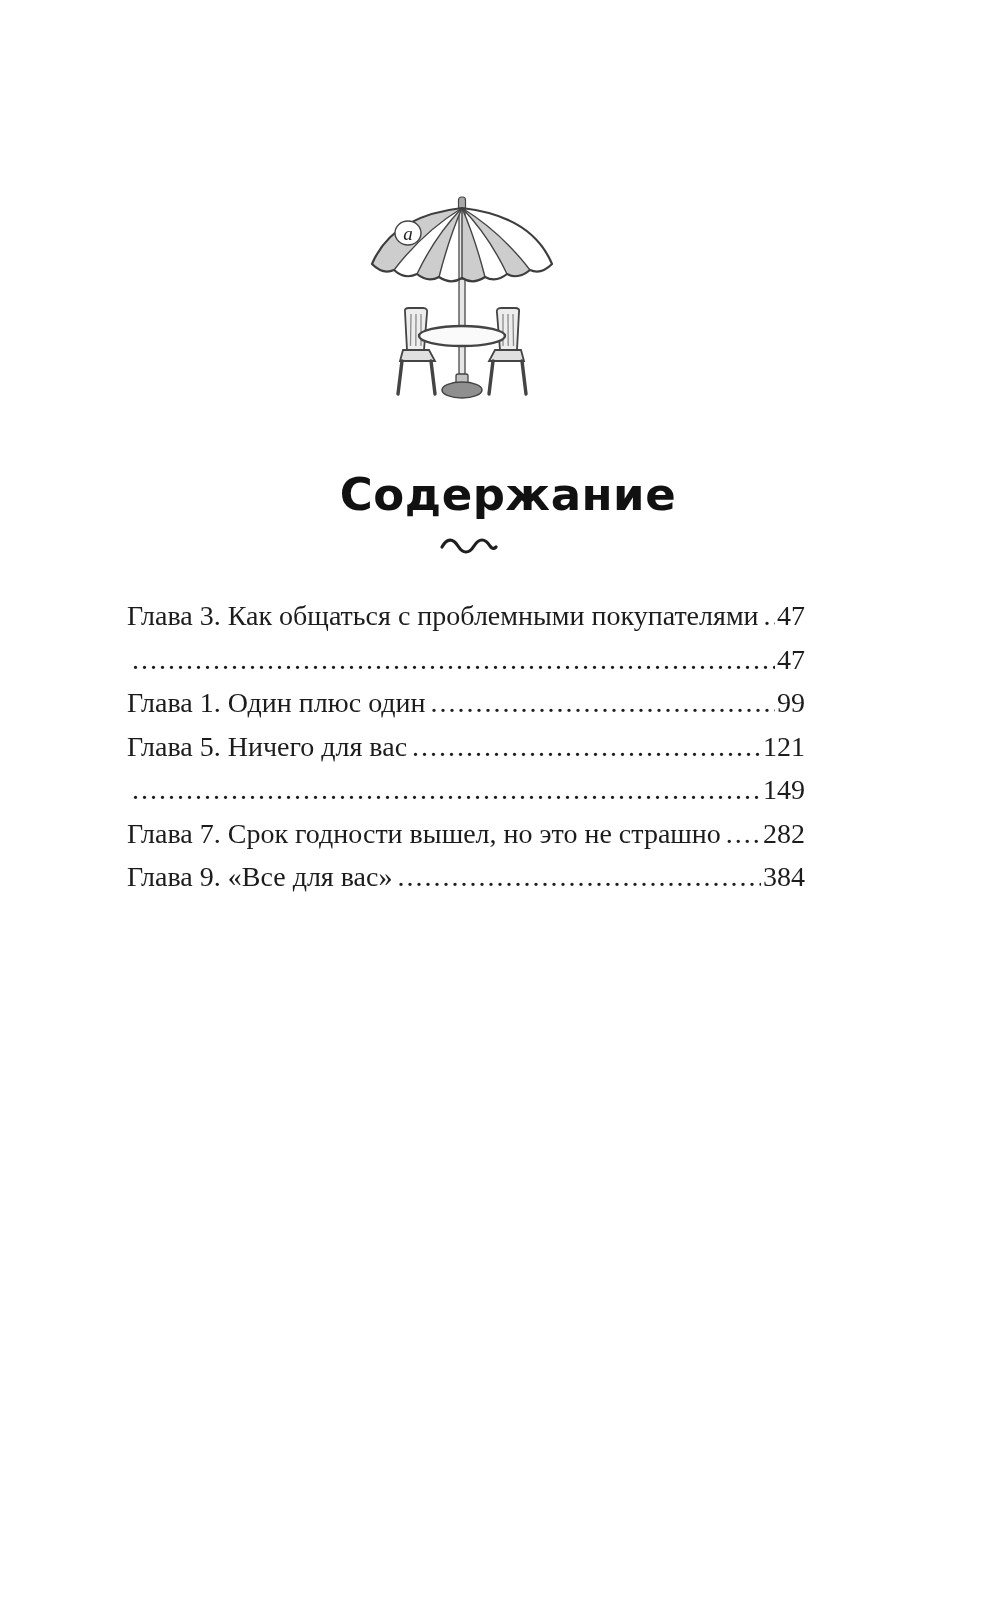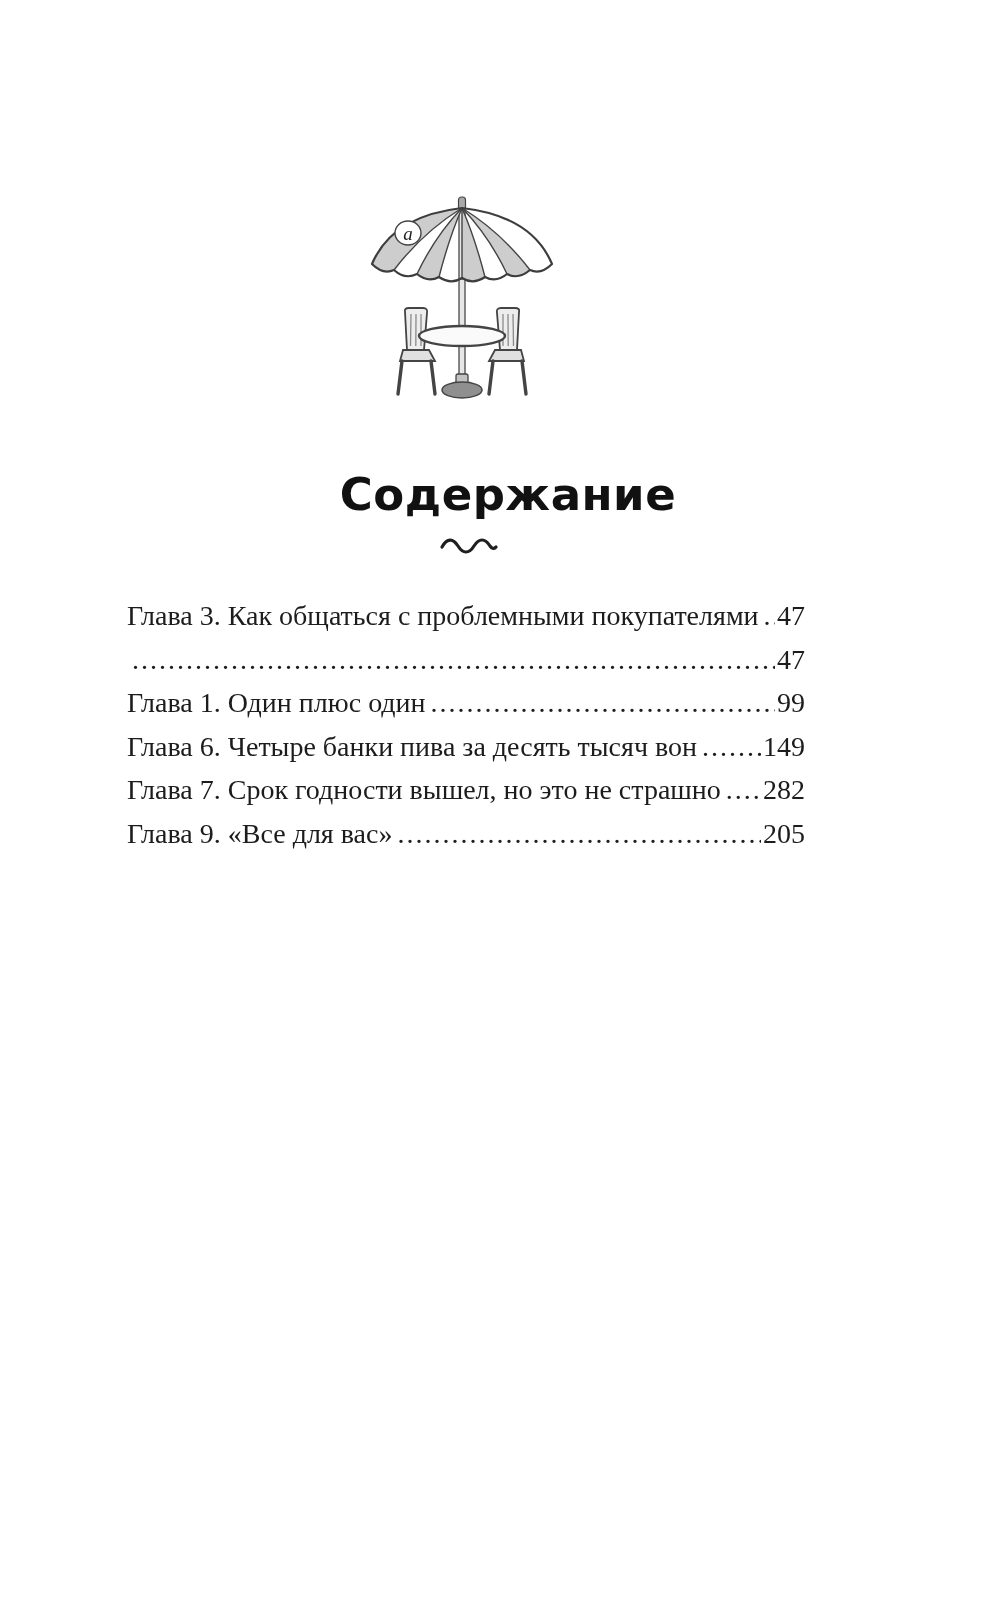--- a/index.html
+++ b/index.html
@@ -151,29 +151,33 @@
     <li class="toc-entry">
       <span class="dots"></span>
       <span class="toc-page">47</span>
     </li>
     <li class="toc-entry">
       <span class="toc-label">Глава 1. Один плюс один</span>
       <span class="dots"></span>
       <span class="toc-page">99</span>
     </li>
     <li class="toc-entry">
-      <span class="toc-label">Глава 6. Четыре банки пива за десять тысяч вон</span>
+      <span class="toc-label">Глава 5. Ничего для вас</span>
+      <span class="dots"></span>
+      <span class="toc-page">121</span>
+    </li>
+    <li class="toc-entry">
       <span class="dots"></span>
       <span class="toc-page">149</span>
     </li>
     <li class="toc-entry">
       <span class="toc-label">Глава 7. Срок годности вышел, но это не страшно</span>
       <span class="dots"></span>
       <span class="toc-page">282</span>
     </li>
     <li class="toc-entry">
       <span class="toc-label">Глава 9. «Все для вас»</span>
       <span class="dots"></span>
-      <span class="toc-page">205</span>
+      <span class="toc-page">384</span>
     </li>
   </ul>
 
 </div>
 
 </body></html>

